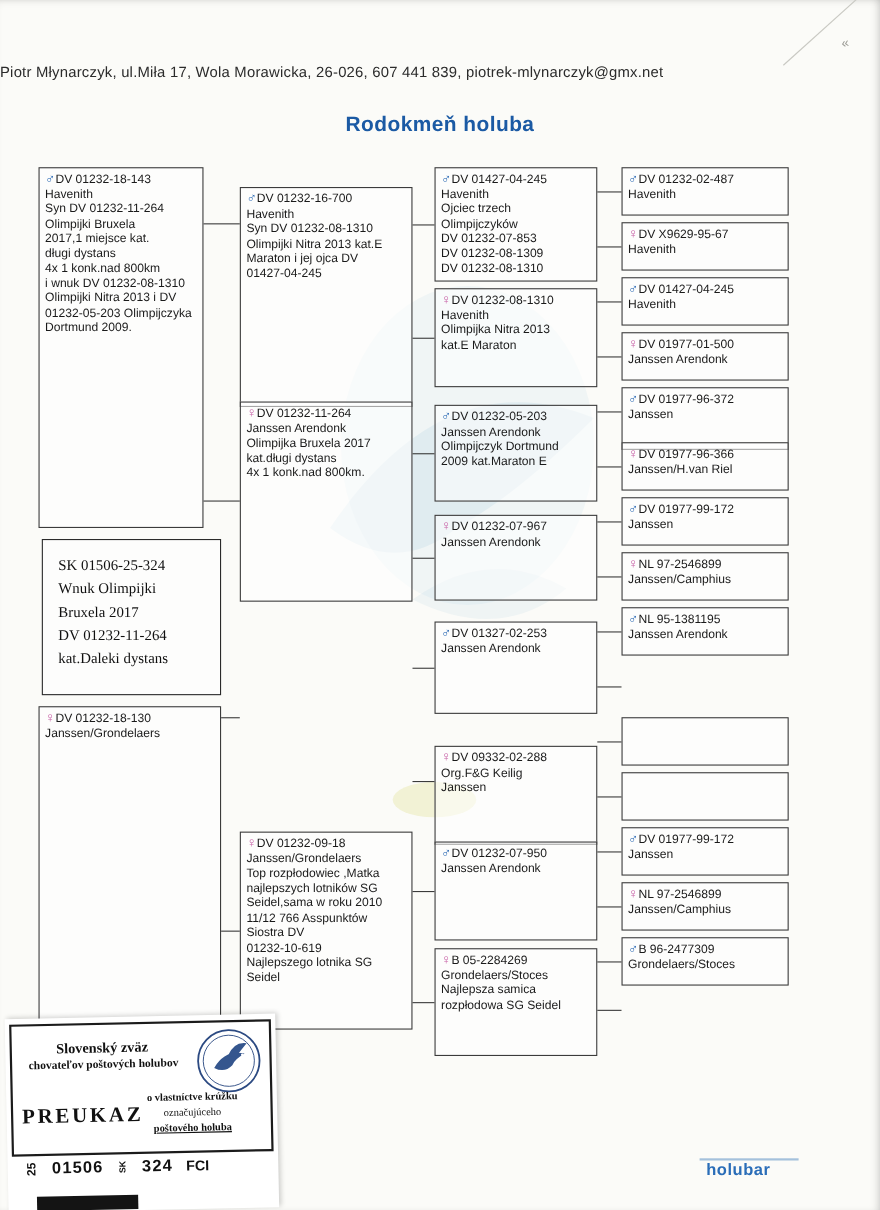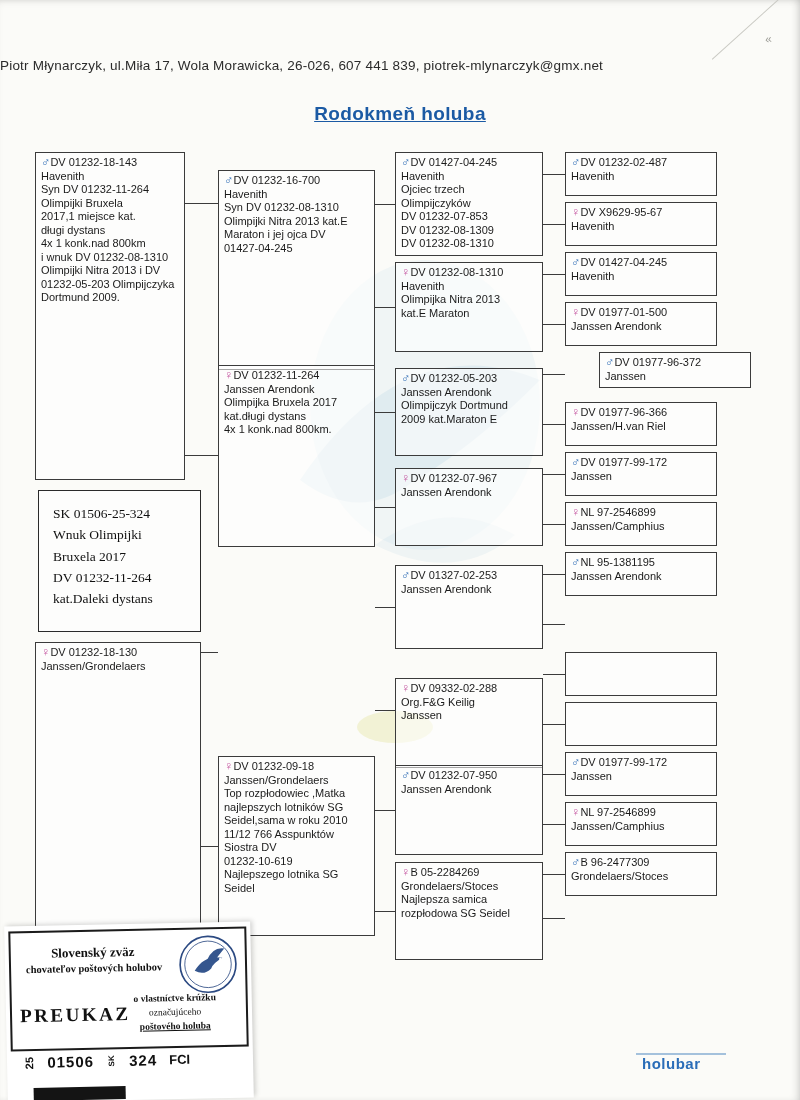--- a/index.html
+++ b/index.html
@@ -9,21 +9,21 @@
     background:#fbfbf8; overflow:hidden;
     font-family:"Liberation Sans", sans-serif; color:#1c1c1c;
     box-shadow: inset -5px 0 8px -4px rgba(0,0,0,.20), inset 0 5px 8px -5px rgba(0,0,0,.12);
   }
   .contact {
     position:absolute; top:58px; left:0; width:100%; text-align:left;
     font-size:13.5px; color:#2b2b2b; letter-spacing:.2px;
   }
   .title {
     position:absolute; top:103px; left:0; width:100%; text-align:center;
-    font-size:19px; font-weight:bold; color:#1b5aa4; letter-spacing:.4px;text-decoration:underline;
+    font-size:19px; font-weight:bold; color:#1b5aa4; letter-spacing:.4px;
   }
   .pbox {
     position:absolute; border:1.5px solid #3b3b3b; background:rgba(255,255,255,.55);
     padding:3px 4px 3px 5px; font-size:11px; line-height:13.5px; color:#1a1a1a;
   }
   .ptext { white-space:pre-line; display:inline; }
   .sym { font-weight:bold; font-size:12.5px; }
   .sym.male { color:#2e6cb5; }
   .sym.female { color:#c75fa6; }
   .subject-box {
@@ -186,21 +186,21 @@
 Havenith</span>
   </div>
   <div class="pbox" style="left:565px;top:252px;width:152px;height:44px">
     <span class="sym male">♂</span><span class="ptext">DV 01427-04-245
 Havenith</span>
   </div>
   <div class="pbox" style="left:565px;top:302px;width:152px;height:44px">
     <span class="sym female">♀</span><span class="ptext">DV 01977-01-500
 Janssen Arendonk</span>
   </div>
-  <div class="pbox" style="left:599px;top:352px;width:152px;height:36px">
+  <div class="pbox" style="left:565px;top:352px;width:152px;height:57px">
     <span class="sym male">♂</span><span class="ptext">DV 01977-96-372
 Janssen</span>
   </div>
   <div class="pbox" style="left:565px;top:402px;width:152px;height:44px">
     <span class="sym female">♀</span><span class="ptext">DV 01977-96-366
 Janssen/H.van Riel</span>
   </div>
   <div class="pbox" style="left:565px;top:452px;width:152px;height:44px">
     <span class="sym male">♂</span><span class="ptext">DV 01977-99-172
 Janssen</span>

